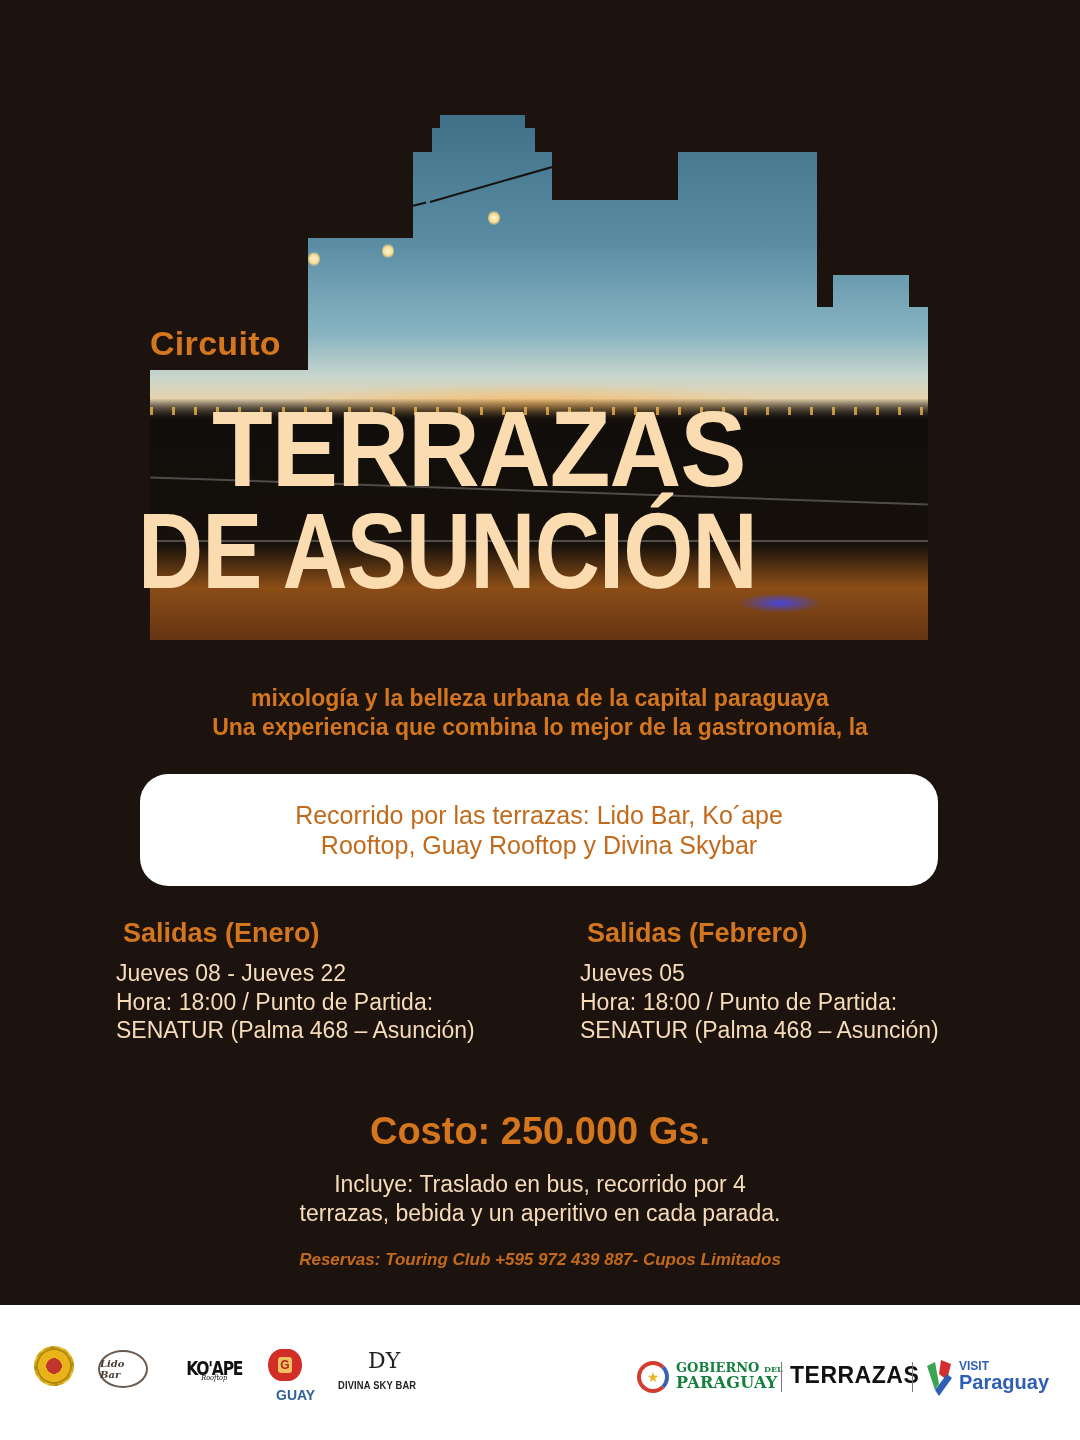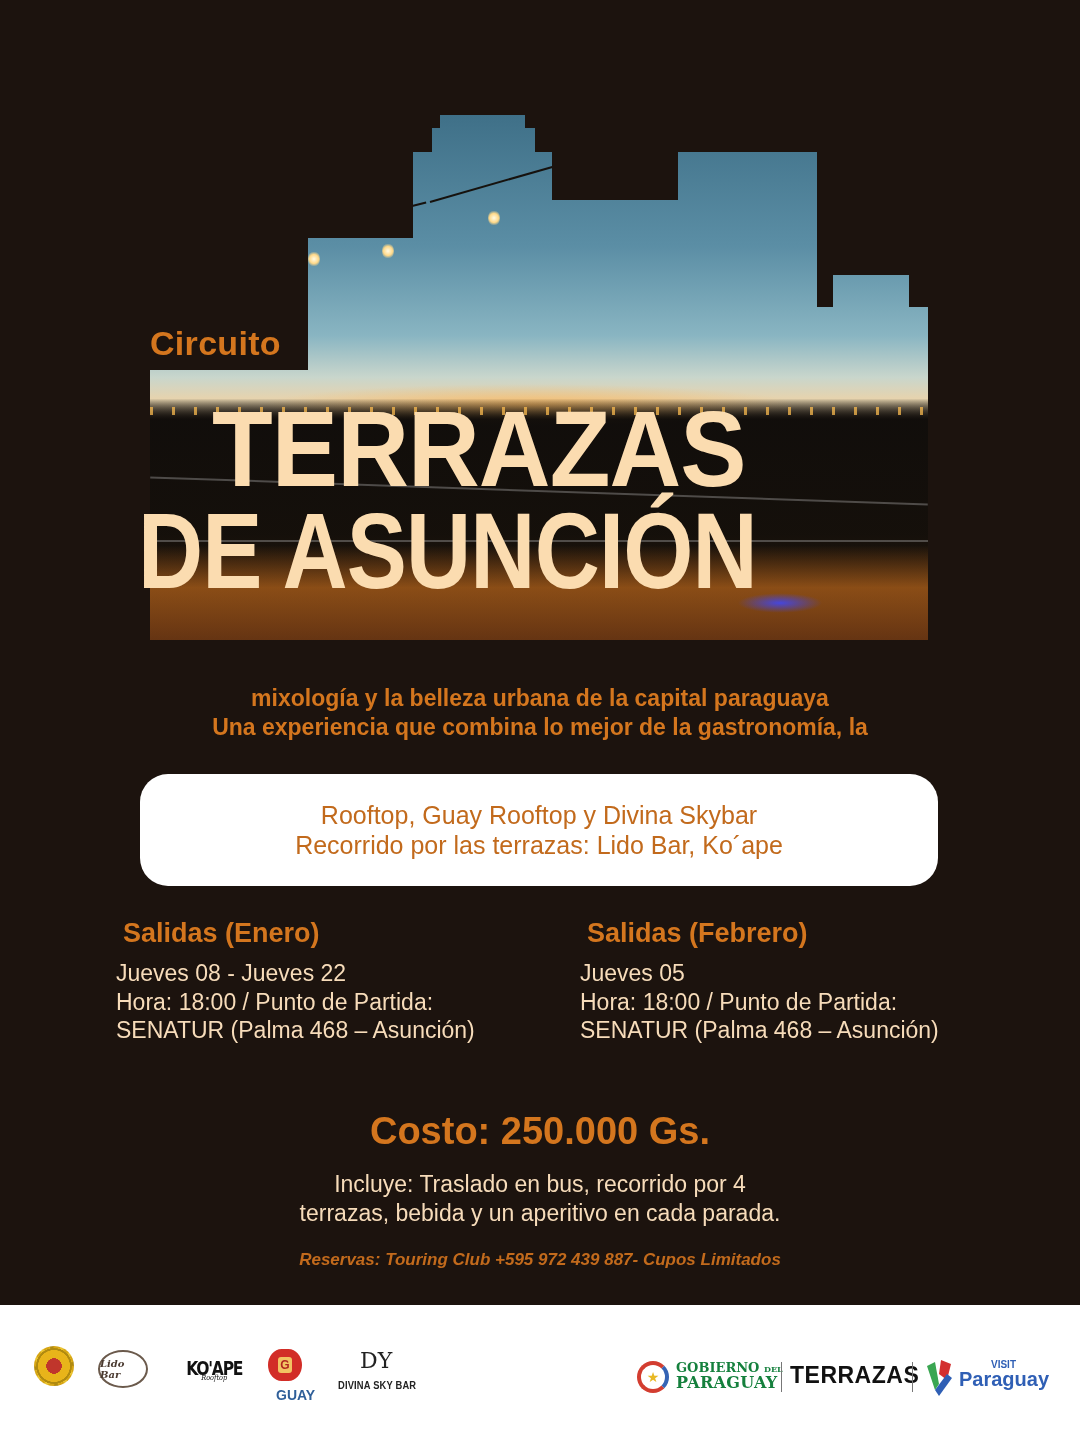--- a/index.html
+++ b/index.html
@@ -51,34 +51,34 @@
   .footer { position:absolute; left:0; top:1305px; width:1080px; height:135px; background:#ffffff; }
   .logo { position:absolute; display:flex; align-items:center; justify-content:center; flex-direction:column; }
   .gear { left:34px; top:1346px; width:40px; height:40px; border-radius:50%; background:radial-gradient(circle, #c0362c 0 30%, #e8b41a 31% 62%, #b08a10 63% 70%, #e9c230 71%); border:2px dashed #d6a514; box-sizing:border-box; }
   .lido { left:98px; top:1350px; width:46px; height:34px; border:2px solid #6b5a4c; border-radius:50%; font-family:"DejaVu Serif", serif; font-style:italic; font-weight:700; font-size:10px; color:#4a3a30; }
   .kope { left:180px; top:1357px; font-family:"DejaVu Sans", sans-serif; font-weight:900; font-size:19px; color:#111; letter-spacing:-1.5px; transform:scaleX(0.82); }
   .kope small { font-family:"DejaVu Serif", serif; font-style:italic; font-size:8px; font-weight:400; letter-spacing:0; margin-top:-6px; }
   .guay-mark { left:266px; top:1348px; width:38px; height:34px; }
   .guay-mark .flower { width:34px; height:32px; background:#d22d27; border-radius:40% 40% 40% 40% / 50%; display:flex; align-items:center; justify-content:center; }
   .guay-mark .flower span { width:14px; height:16px; border-radius:3px; background:#f2c262; color:#b12620; font-family:"Liberation Sans", sans-serif; font-weight:700; font-size:12px; text-align:center; line-height:16px; }
   .guay-label { left:276px; top:1387px; font-family:"Liberation Sans", sans-serif; font-weight:700; font-size:14px; color:#2f5f99; }
-  .divina-mark { left:360px; top:1348px; font-family:"DejaVu Serif", serif; font-size:22px; color:#222;text-align:center; }
+  .divina-mark { left:368px; top:1348px; font-family:"DejaVu Serif", serif; font-size:22px; color:#222;text-align:center; }
   .divina-label { left:338px; top:1379px; font-family:"Liberation Sans", sans-serif; font-weight:700; font-size:11px; color:#222; transform:scaleX(0.85); transform-origin:left; letter-spacing:0.2px; }
 
   .gov-seal { left:637px; top:1361px; width:32px; height:32px; border-radius:50%; border:4px solid #d33d30; border-right-color:#3564b5; box-sizing:border-box; }
   .gov-seal span { color:#e8b824; font-size:14px; line-height:24px; }
   .gov-text { left:676px; top:1361px; font-family:"DejaVu Serif", serif; font-weight:700; color:#15803d; line-height:14px; align-items:flex-start; }
   .gov-text .g1 { font-size:13px; }
   .gov-text .g1 small { font-size:8px; }
   .gov-text .g2 { font-size:16px; letter-spacing:0.3px; }
   .divider { position:absolute; top:1362px; width:1px; height:30px; background:#777; }
   .senatur { left:790px; top:1362px; font-family:"Liberation Sans", sans-serif; font-weight:700; font-size:23px; color:#111; letter-spacing:0.5px; }
   .vp-mark { left:925px; top:1358px; width:28px; height:38px; }
   .vp-text { left:959px; top:1359px; font-family:"Liberation Sans", sans-serif; color:#2f5fb5; align-items:flex-start; }
-  .vp-text .v1 { font-size:10px; font-weight:700;margin-left:32px; }
+  .vp-text .v1 { font-size:12px; font-weight:700; }
   .vp-text .v2 { font-size:20px; font-weight:700; margin-top:-2px; }
 </style>
 </head>
 <body>
 
 <div class="poster">
 
   <div class="photo">
     <div class="wire" style="left:150px;top:118px;width:130px;transform:rotate(-14deg);"></div>
     <div class="wire" style="left:280px;top:86px;width:130px;transform:rotate(-16deg);"></div>
@@ -97,22 +97,22 @@
     <span class="l2">DE ASUNCIÓN</span>
   </div>
 
   <div class="subtitle">
     <div>mixología y la belleza urbana de la capital paraguaya</div>
     <div>Una experiencia que combina lo mejor de la gastronomía, la</div>
   </div>
 
   <div class="route-box">
     <div class="route-text">
+      <div>Recorrido por las terrazas: Lido Bar, Ko´ape</div>
       <div>Rooftop, Guay Rooftop y Divina Skybar</div>
-      <div>Recorrido por las terrazas: Lido Bar, Ko´ape</div>
     </div>
   </div>
 
   <div class="col col-left">
     <h3>Salidas (Enero)</h3>
     <div class="line">Jueves 08 - Jueves 22</div>
     <div class="line">Hora: 18:00 / Punto de Partida:</div>
     <div class="line">SENATUR (Palma 468 – Asunción)</div>
   </div>
 

